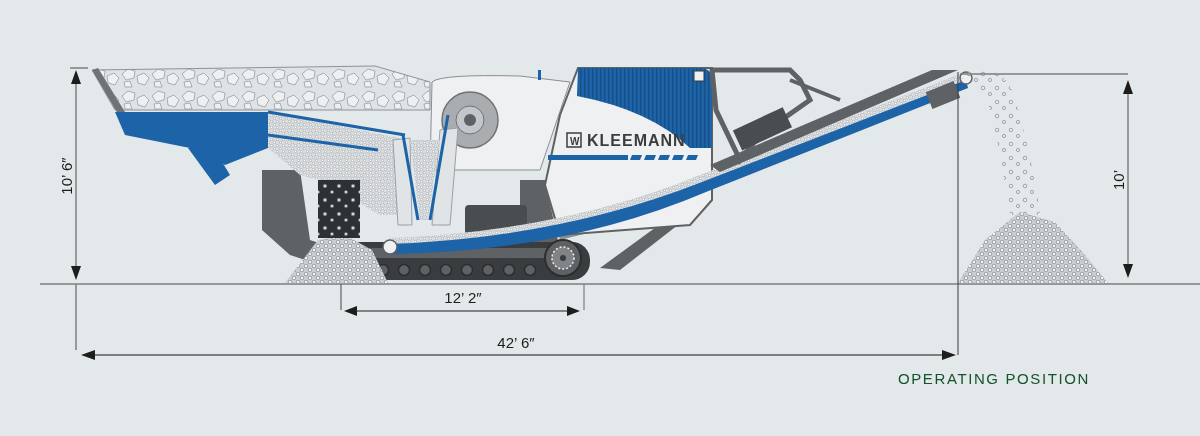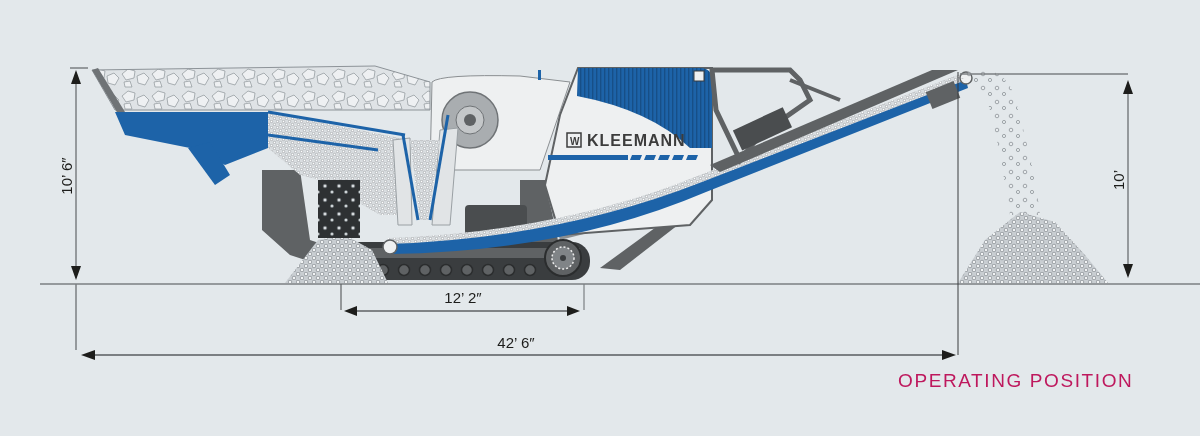--- a/index.html
+++ b/index.html
@@ -6,22 +6,22 @@
     body {
       width: 1200px; height: 436px; overflow: hidden;
       background: #e3e8eb;
       font-family: "Liberation Sans", "DejaVu Sans", sans-serif;
     }
     #stage { position: relative; width: 1200px; height: 436px; }
     svg { position: absolute; left: 0; top: 0; }
     .dim-text { font-family: "Liberation Sans", sans-serif; font-size: 15px; fill: #1d1d1b; }
     .caption {
       position: absolute; left: 898px; top: 370px;
-      font-family: "Liberation Sans", sans-serif; font-size: 19px;
-      letter-spacing: 1.6px; color: #be185d;
+      font-family: "Liberation Sans", sans-serif; font-size: 15px;
+      letter-spacing: 1.6px; color: #14532d;
     }
     .logo-text { font-family: "Liberation Sans", sans-serif; font-weight: bold; font-size: 16px; fill: #3c3c3c; letter-spacing: 1px; }
   </style>
 </head>
 <body>
 
 <div id="stage">
 <svg width="1200" height="436" viewBox="0 0 1200 436">
   <defs>
     <pattern id="gravel" width="8" height="8" patternUnits="userSpaceOnUse">

